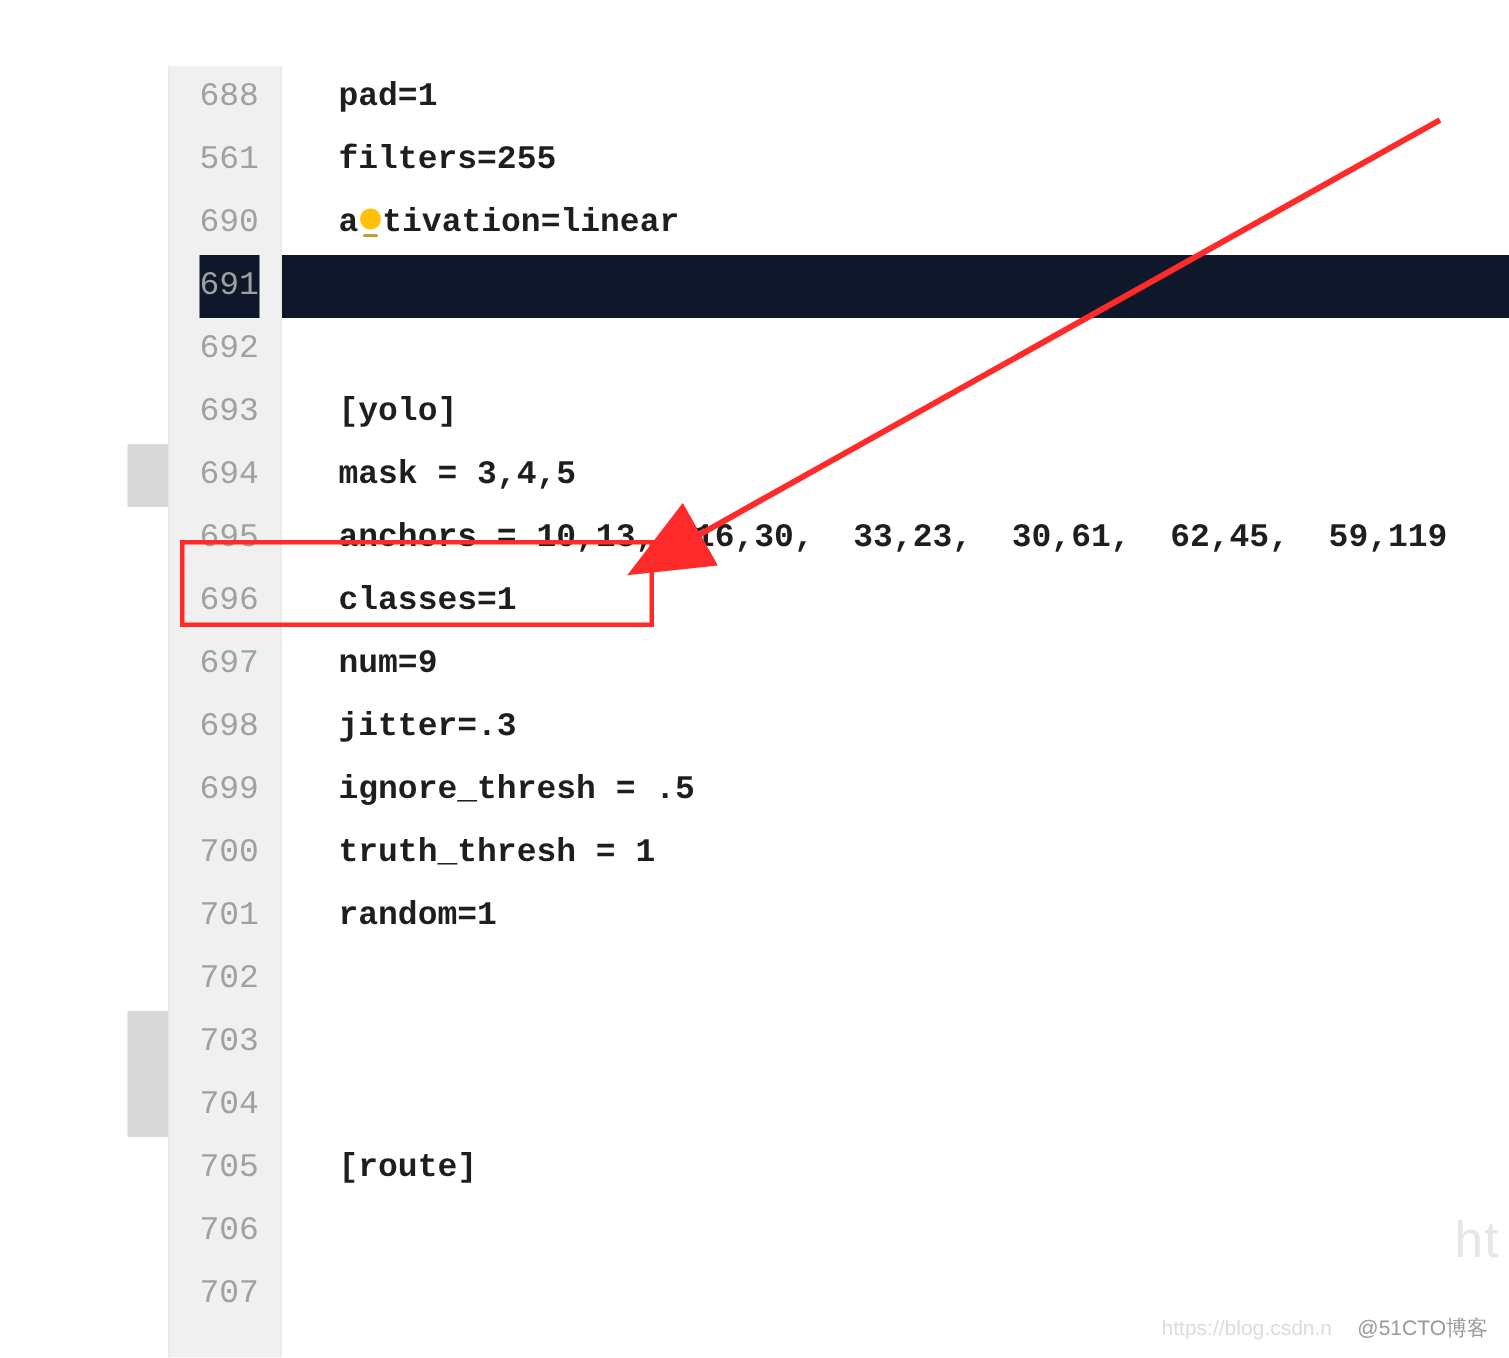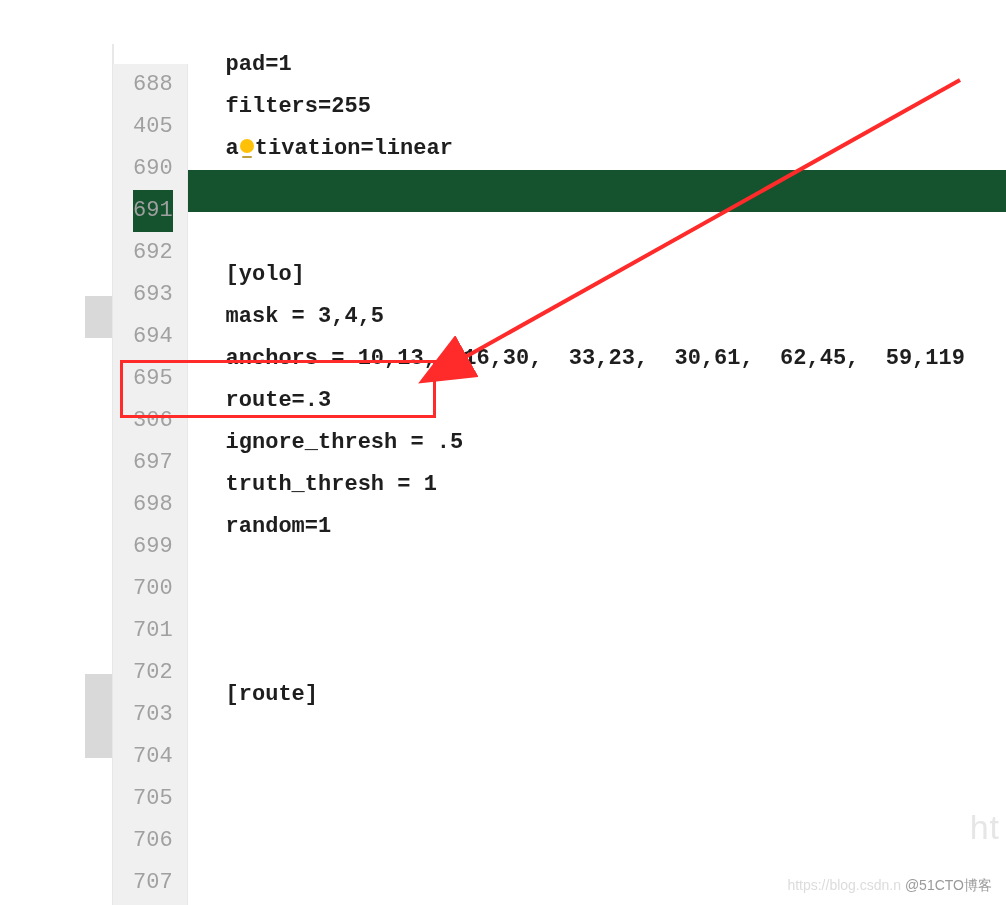--- a/index.html
+++ b/index.html
@@ -22,42 +22,41 @@
     display: flex;
   }
   .gutter {
     background: #f0f0f0;
     color: #a0a0a0;
     text-align: right;
     padding: 0 14px 0 20px;
     border-right: 1px solid #e8e8e8;
     user-select: none;
     font-weight: 500;
-    margin-top: 20px;
   }
   .code {
     flex: 1;
     background: #ffffff;
     position: relative;
   }
   .line {
     height: 42px;
     line-height: 42px;
     white-space: pre;
   }
   .code .line {
     padding-left: 38px;
     color: #1e1e1e;
     font-weight: 700;
   }
   .gutter .line {
     font-weight: 500;
   }
   .highlight {
-    background: #14532d;
+    background: #0f172a;
   }
   .bulb {
     display: inline-block;
     width: 14px;
     height: 14px;
     background: #ffc107;
     border-radius: 50%;
     vertical-align: middle;
     margin: 0 1px;
     position: relative;
@@ -127,28 +126,28 @@
 <div class="left-marks">
   <div class="mark" style="top:252px;height:42px;"></div>
   <div class="mark" style="top:630px;height:84px;"></div>
 </div>
 
 <div class="fold-line"></div>
 
 <div class="editor">
   <div class="gutter">
     <div class="line">688</div>
-    <div class="line">405</div>
+    <div class="line">561</div>
     <div class="line">690</div>
     <div class="line highlight">691</div>
     <div class="line">692</div>
     <div class="line">693</div>
     <div class="line">694</div>
     <div class="line">695</div>
-    <div class="line">306</div>
+    <div class="line">696</div>
     <div class="line">697</div>
     <div class="line">698</div>
     <div class="line">699</div>
     <div class="line">700</div>
     <div class="line">701</div>
     <div class="line">702</div>
     <div class="line">703</div>
     <div class="line">704</div>
     <div class="line">705</div>
     <div class="line">706</div>
@@ -156,21 +155,23 @@
   </div>
   <div class="code">
     <div class="line">pad=1</div>
     <div class="line">filters=255</div>
     <div class="line"><span>a</span><span class="bulb"></span><span>tivation=linear</span></div>
     <div class="line highlight"></div>
     <div class="line"></div>
     <div class="line">[yolo]</div>
     <div class="line">mask = 3,4,5</div>
     <div class="line">anchors = 10,13,  16,30,  33,23,  30,61,  62,45,  59,119</div>
-    <div class="line">route=.3</div>
+    <div class="line">classes=1</div>
+    <div class="line">num=9</div>
+    <div class="line">jitter=.3</div>
     <div class="line">ignore_thresh = .5</div>
     <div class="line">truth_thresh = 1</div>
     <div class="line">random=1</div>
     <div class="line"></div>
     <div class="line"></div>
     <div class="line"></div>
     <div class="line">[route]</div>
     <div class="line"></div>
   </div>
 </div>
@@ -182,14 +183,14 @@
     <marker id="ah" markerWidth="14" markerHeight="12" refX="2" refY="6" orient="auto">
       <polygon points="0,0 14,6 0,12" fill="#ff2a2a"></polygon>
     </marker>
   </defs>
   <line x1="560" y1="10" x2="60" y2="290" stroke="#ff2a2a" stroke-width="4" marker-end="url(#ah)"></line>
 </svg>
 
 <div class="watermark-right">ht</div>
 <div class="watermark-bottom">
   <span style="color:#dcdcdc;">https://blog.csdn.n</span>
-  <span style="color:#9a9a9a;">@51CTO博客</span>
+  <span style="color:#9a9a9a;margin-left:13px;">@51CTO博客</span>
 </div>
 
 </body></html>

